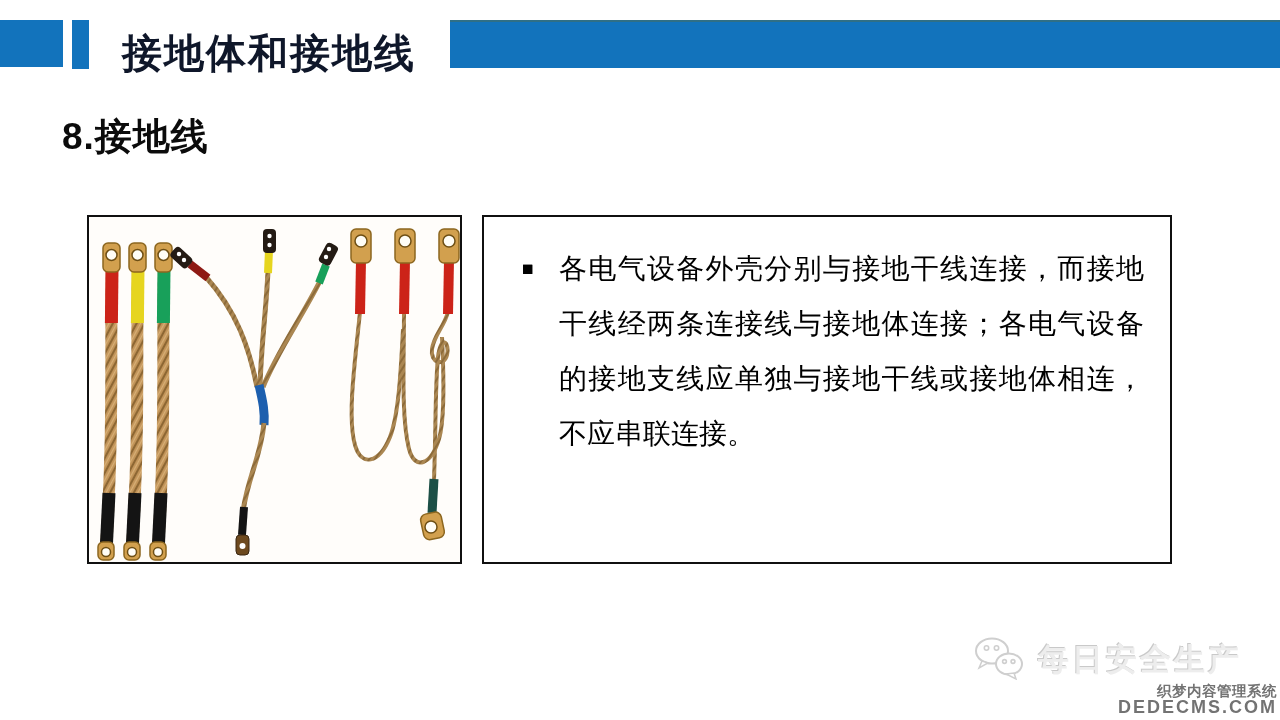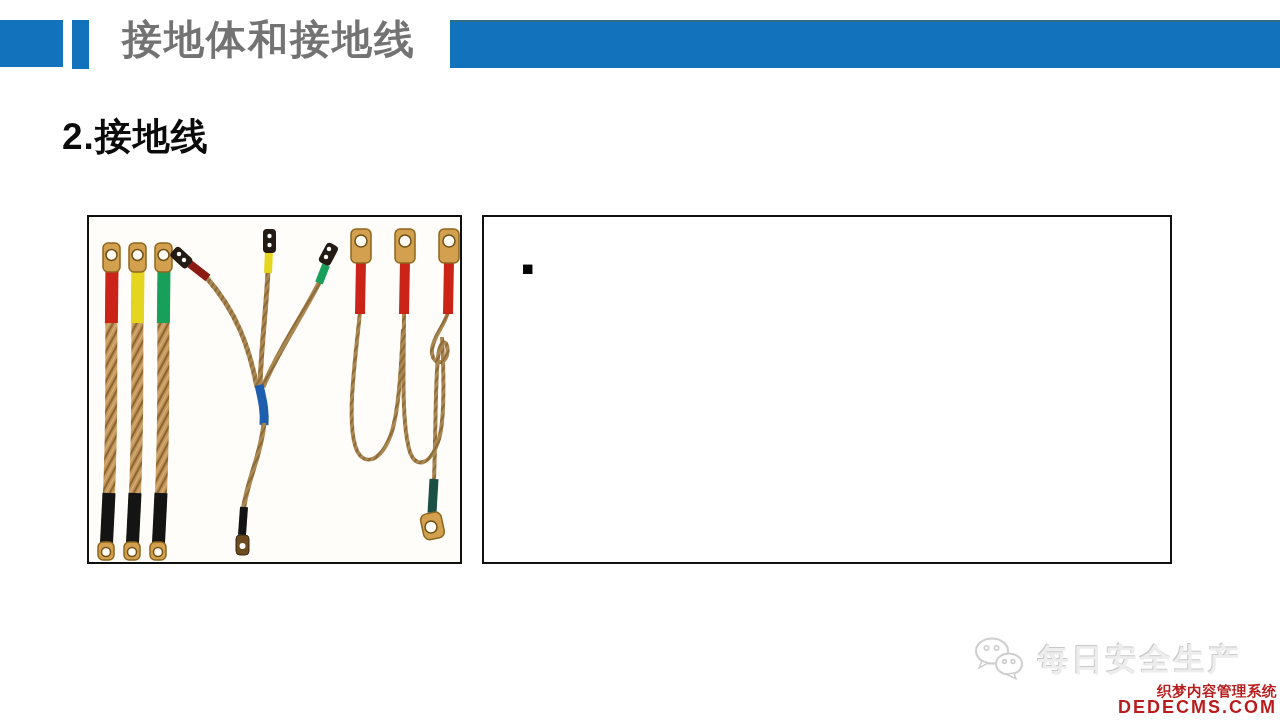--- a/index.html
+++ b/index.html
@@ -5,22 +5,22 @@
   html,body{margin:0;padding:0;}
   body{
     width:1280px;height:720px;position:relative;overflow:hidden;
     background:#ffffff;
     font-family:"Liberation Sans","DejaVu Sans",sans-serif;
   }
   
   .accent-block{position:absolute;left:0;top:20px;width:63px;height:47px;background:var(--accent,#1273BC);}
   .accent-bar{position:absolute;left:72px;top:20px;width:17px;height:49px;background:var(--accent,#1273BC);}
   .slide-title{
-    position:absolute;left:122px;top:12px;height:54px;line-height:54px;
-    font-size:40px;font-weight:900;color:#737373;letter-spacing:2px;white-space:nowrap;
+    position:absolute;left:122px;top:26px;height:54px;line-height:54px;
+    font-size:40px;font-weight:900;color:#0f172a;letter-spacing:2px;white-space:nowrap;
   }
   .header-band{
     position:absolute;left:450px;top:20px;right:0;height:48px;
     background:var(--accent,#1273BC);border-top:2px solid #2f6f86;box-sizing:border-box;
   }
   
   .section-heading{
     position:absolute;left:62px;top:112px;font-size:37px;font-weight:800;color:#0b0b0b;letter-spacing:1px;
   }
   
@@ -45,35 +45,35 @@
   
   .brand-mark{
     position:absolute;left:972px;top:636px;display:flex;align-items:center;gap:10px;
   }
   .brand-text{
     font-size:31px;font-weight:700;letter-spacing:3px;color:#ededed;white-space:nowrap;
     text-shadow:-1px -1px 0 #c9c9c9,1px 1px 0 #ffffff;
   }
   .cms-mark{
     position:absolute;right:3px;top:683px;text-align:right;
-    color:#b91c1c;font-weight:700;
+    color:#737373;font-weight:700;
     text-shadow:1px 1px 0 #ffffff;
   }
   .cms-line1{font-size:14.5px;letter-spacing:.5px;line-height:16px;}
   .cms-line2{font-size:18px;letter-spacing:2px;line-height:16px;}
 </style>
 </head>
 <body>
 
 <div class="accent-block"></div>
 <div class="accent-bar"></div>
 <div class="slide-title">接地体和接地线</div>
 <div class="header-band"></div>
 
-<div class="section-heading">2.接地线</div>
+<div class="section-heading">8.接地线</div>
 
 <div class="photo-frame">
   <svg viewBox="0 0 371 345">
     <defs>
       <pattern id="braid" width="7" height="5" patternUnits="userSpaceOnUse" patternTransform="rotate(28)">
         <rect width="7" height="5" fill="#c09257"></rect>
         <line x1="1" y1="0" x2="1" y2="5" stroke="#8d6733" stroke-width="2"></line>
         <line x1="4.5" y1="0" x2="4.5" y2="5" stroke="#d8b077" stroke-width="1.4"></line>
       </pattern>
       <pattern id="braidThin" width="5" height="4" patternUnits="userSpaceOnUse" patternTransform="rotate(32)">
@@ -174,20 +174,21 @@
     </g>
   </svg>
 </div>
 
 <div class="text-box">
   <div class="bullet-item">
     <span class="marker">■</span>
   </div>
   <div class="bullet-item">
     <span class="marker">■</span>
+    <span>各电气设备外壳分别与接地干线连接，而接地干线经两条连接线与接地体连接；各电气设备的接地支线应单独与接地干线或接地体相连，不应串联连接。</span>
   </div>
 </div>
 
 <div class="brand-mark">
   <span>
     <svg width="56" height="44" viewBox="0 0 56 44">
       <g fill="#ffffff" stroke="#cfcfcf" stroke-width="2">
         <ellipse cx="20" cy="15" rx="16" ry="12.5"></ellipse>
         <path d="M10,25 L7,32 L16,27 Z" stroke-width="1.5"></path>
         <ellipse cx="37" cy="28" rx="13" ry="10.5"></ellipse>

